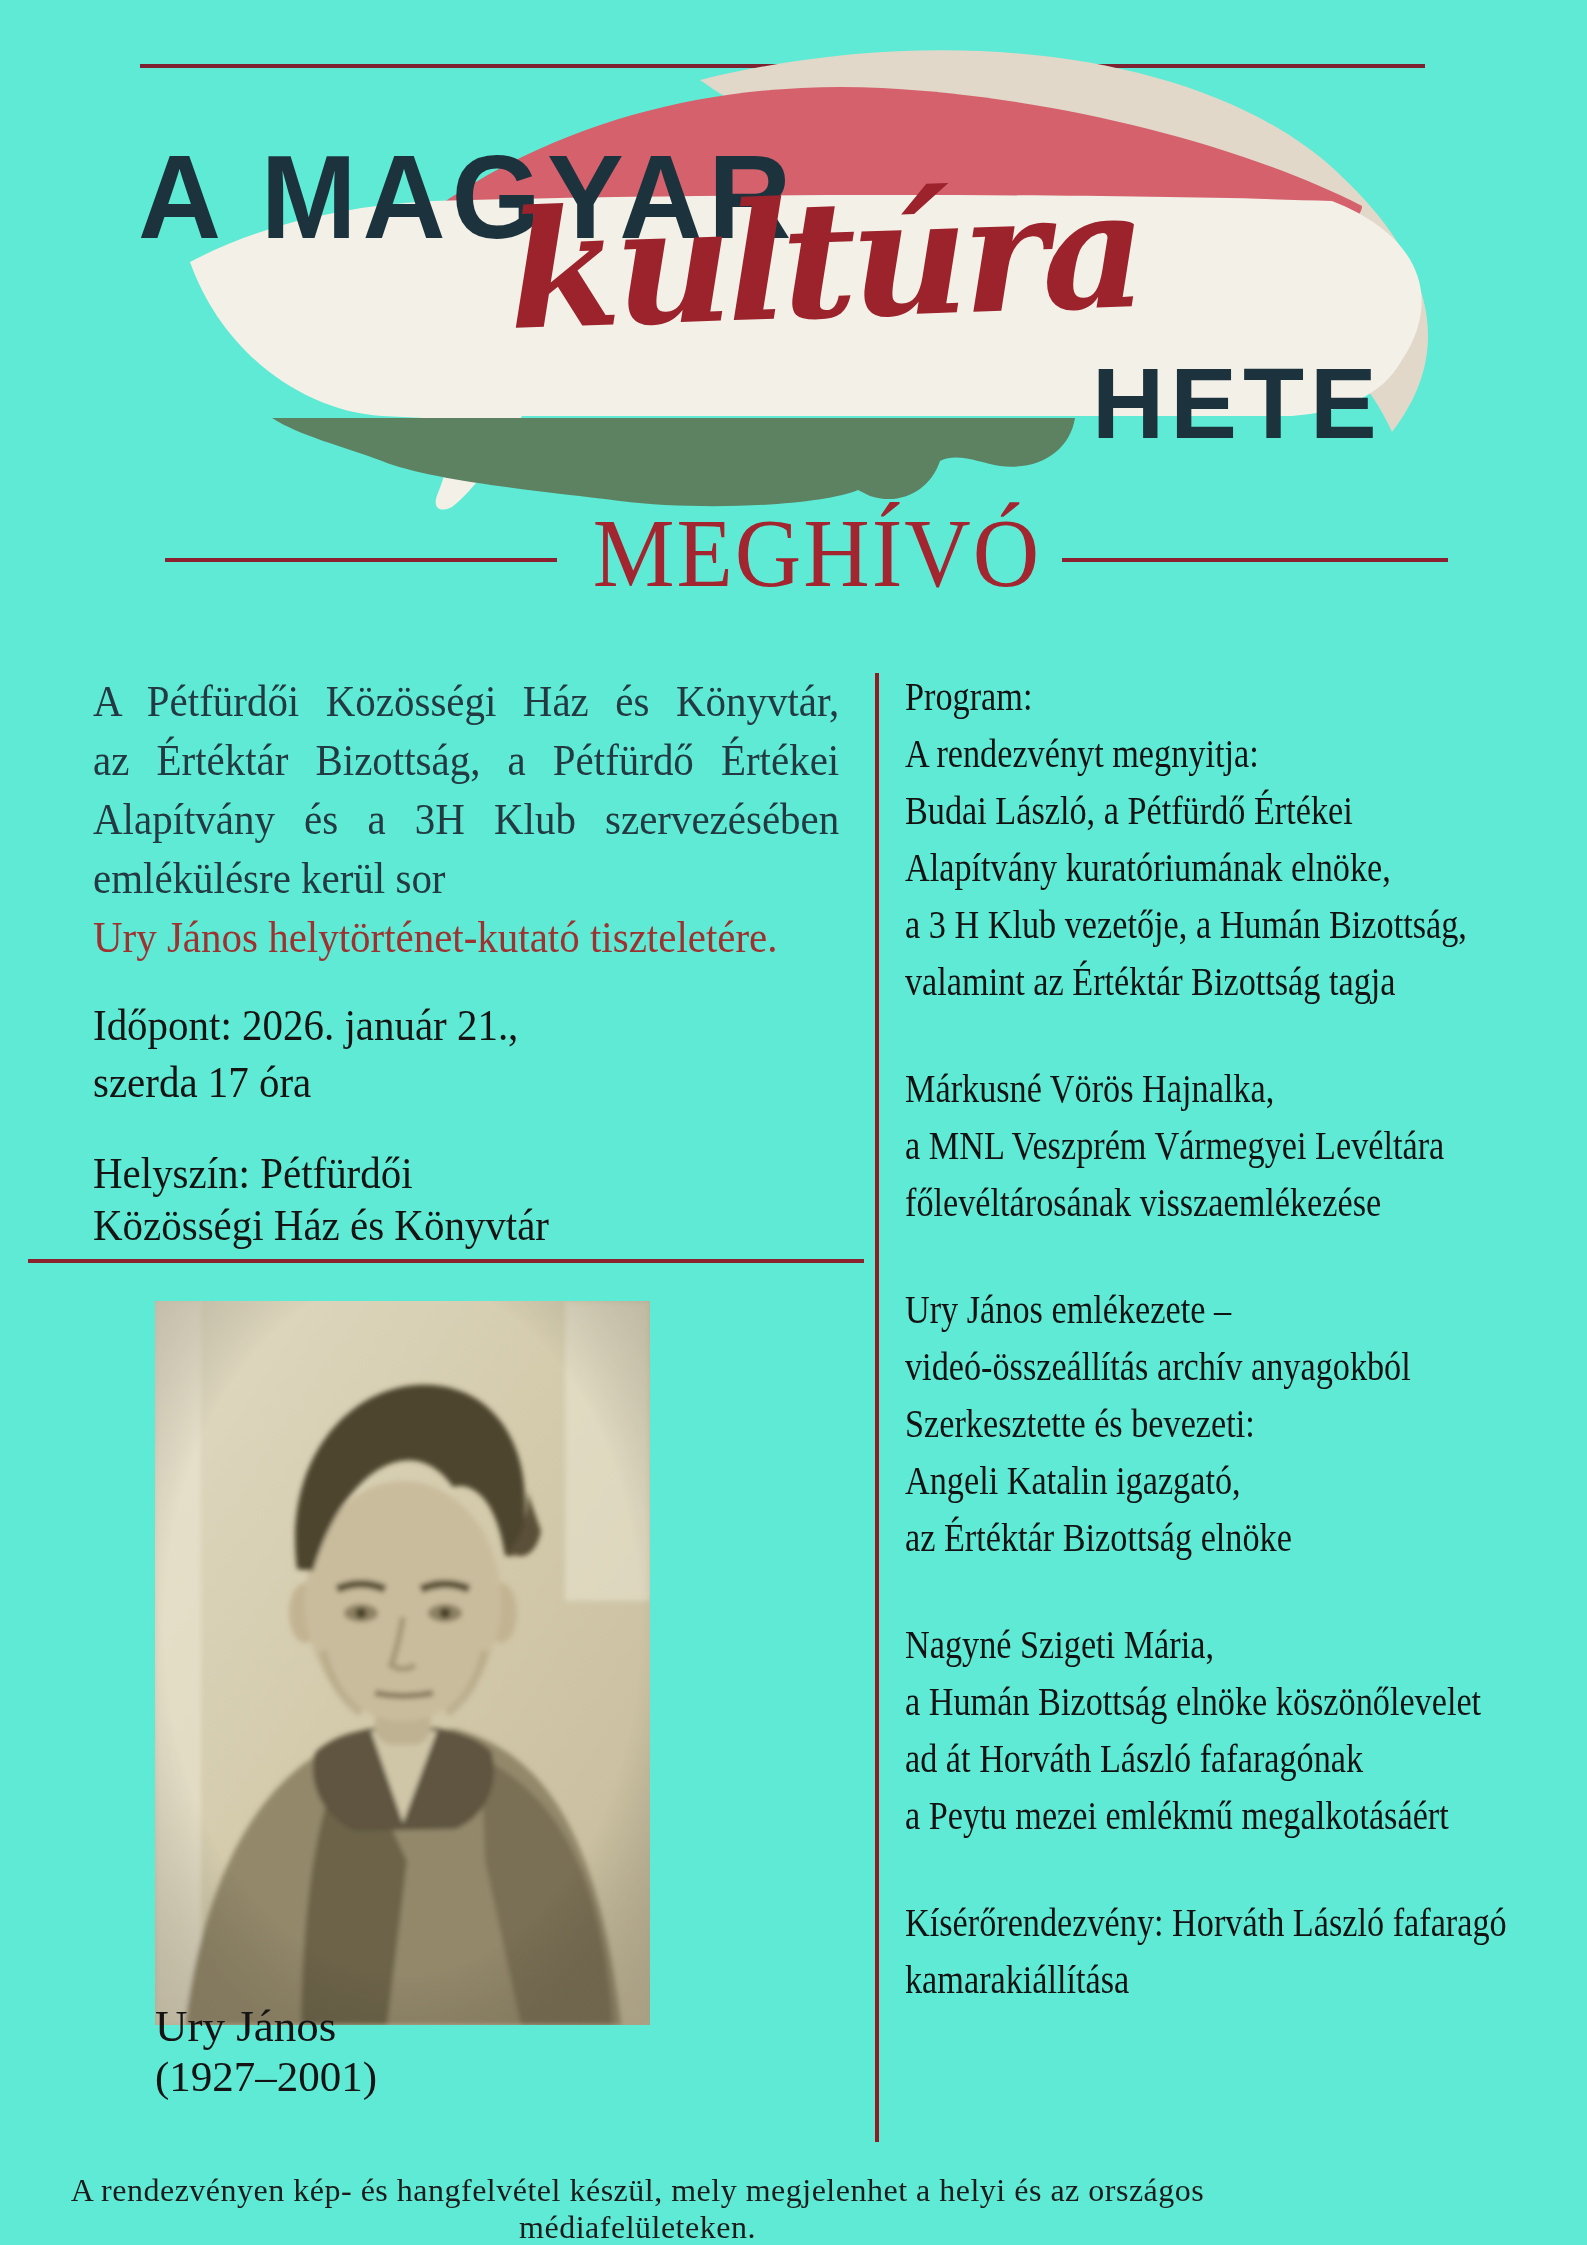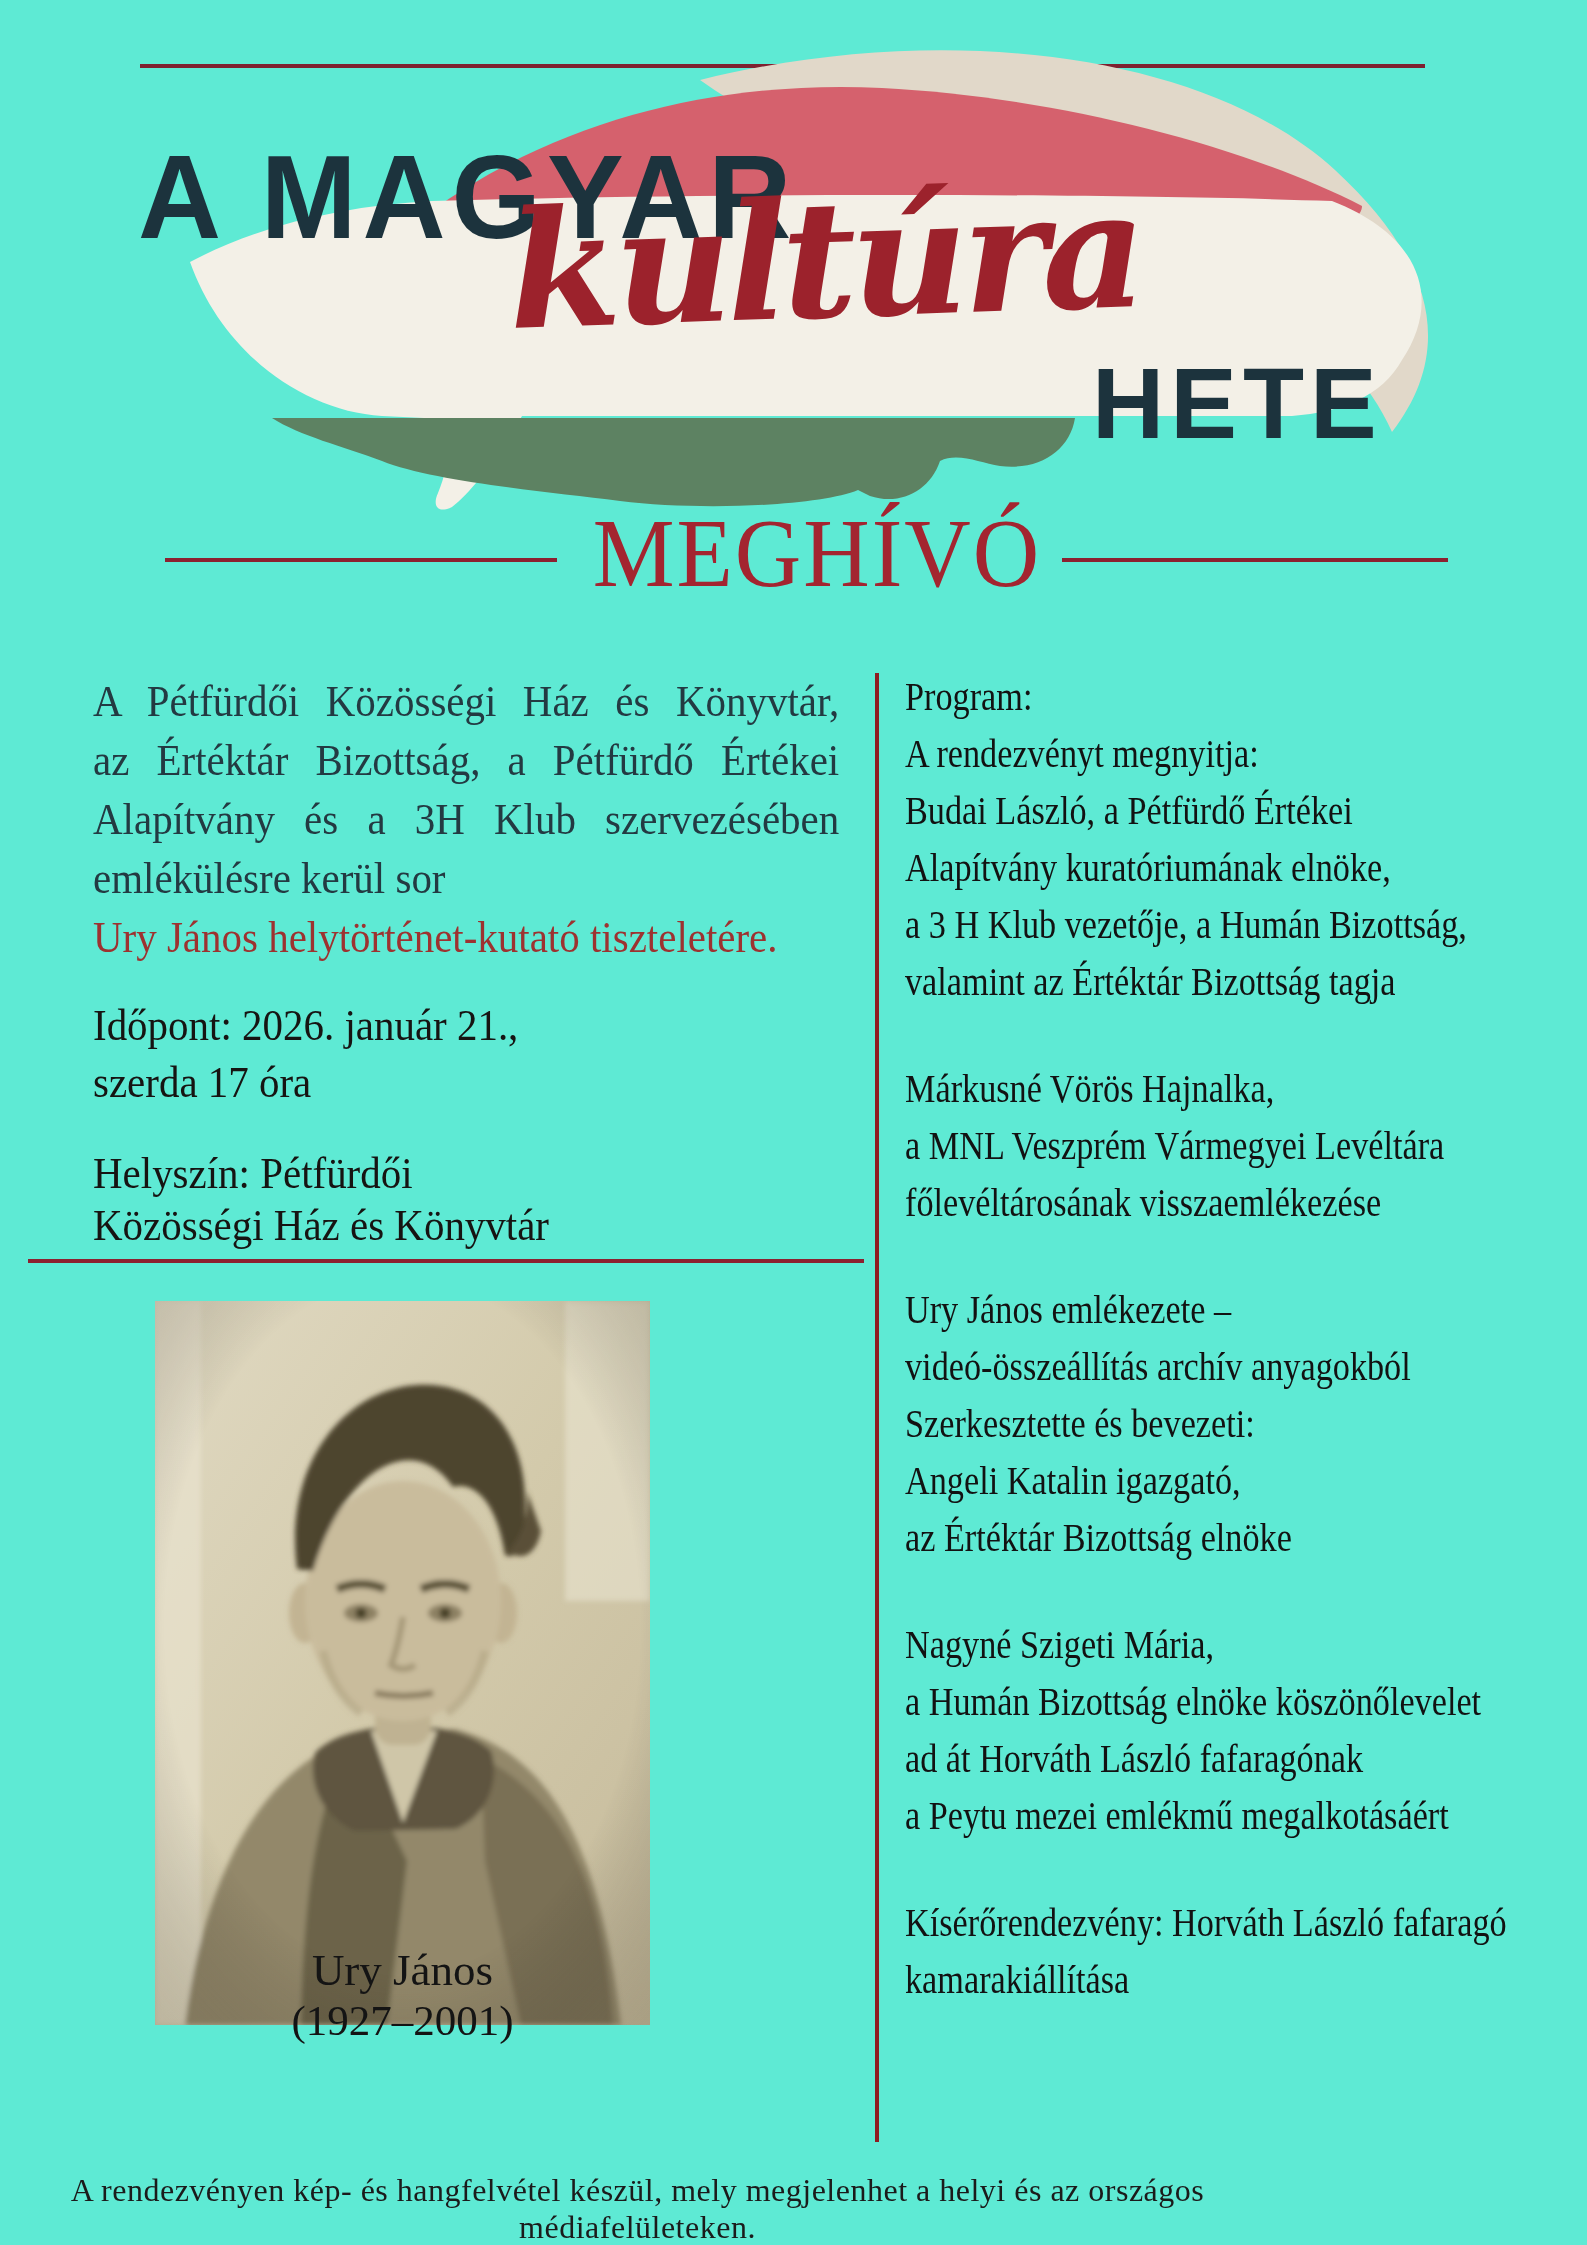--- a/index.html
+++ b/index.html
@@ -41,21 +41,21 @@
     font-size:45px;line-height:59px;color:#233a42;
   }
   .intro-line{text-align:justify;text-align-last:justify;white-space:nowrap;}
   .intro-line.last{text-align:left;text-align-last:left;}
   .intro-emphasis{color:#9d3230;line-height:59px;white-space:nowrap;}
   .datetime-block{margin-top:30px;color:#161412;line-height:57px;}
   .location-block{margin-top:36px;color:#161412;line-height:52px;}
   .left-rule{left:28px;top:1259px;width:836px;height:4px;background:#8c2130;}
   .photo{left:155px;top:1301px;width:495px;height:724px;background:#d4cbb0;}
   .photo svg{display:block;}
-  .caption{left:155px;top:1944px;width:495px;text-align:center;color:#141414;}
+  .caption{left:155px;top:2000px;width:495px;color:#141414;}
   .caption-name{font-size:45px;line-height:52px;}
   .caption-years{font-size:43px;line-height:50px;}
   
   .right-col{
     left:905px;top:668px;width:780px;transform:scaleX(.835);transform-origin:0 0;
     font-size:41px;line-height:57px;color:#121212;
   }
   .program-block{margin-bottom:50px;}
   .program-line{white-space:nowrap;}
   

